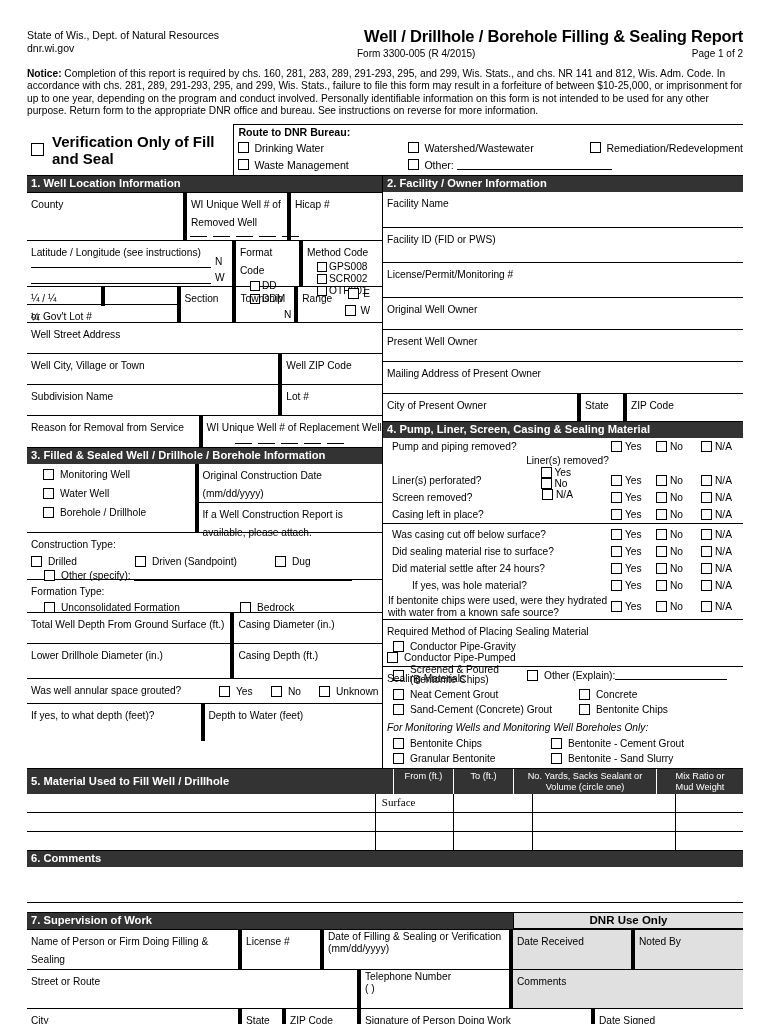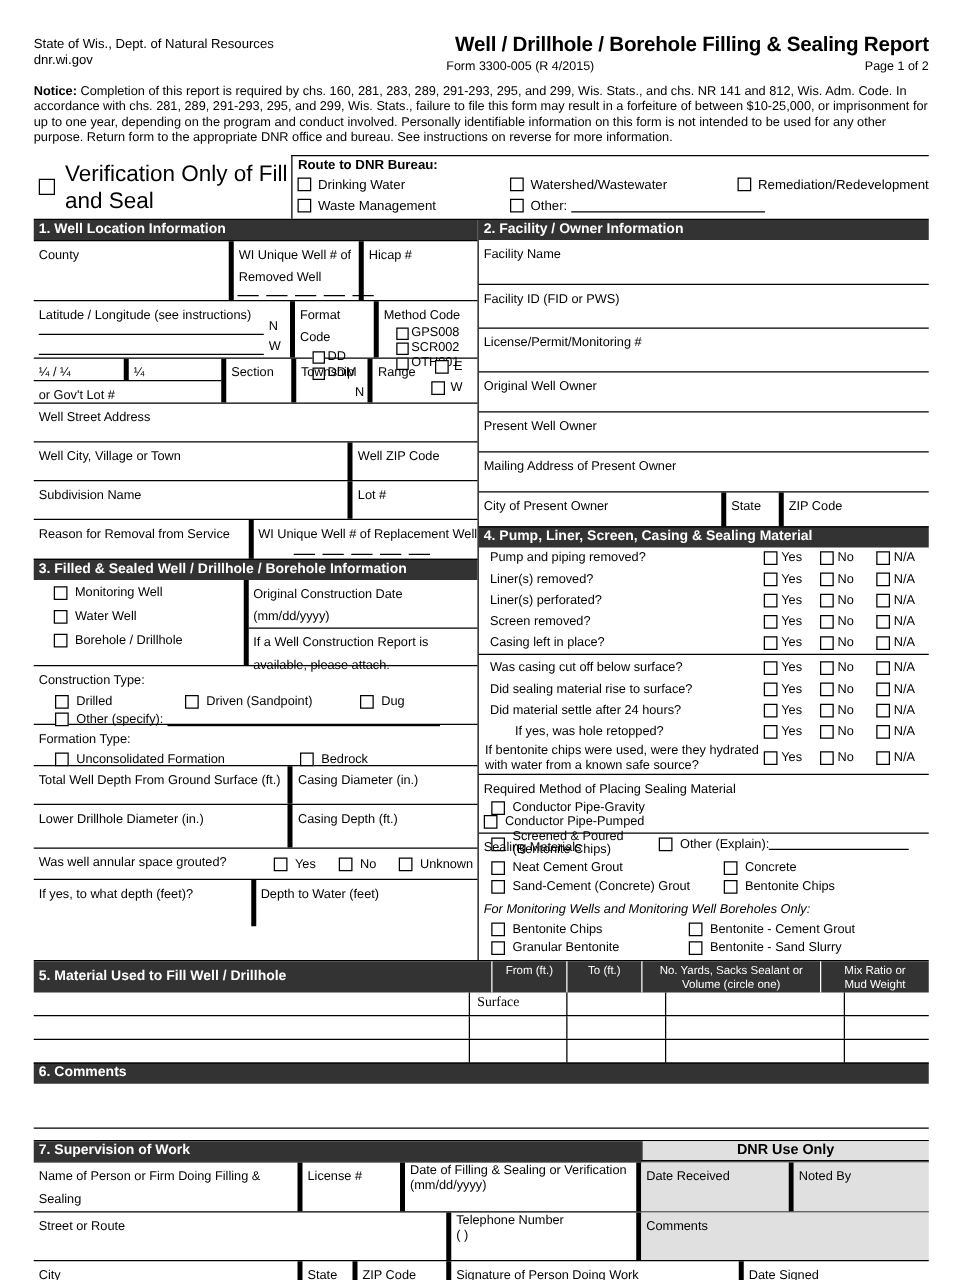--- a/index.html
+++ b/index.html
@@ -21,21 +21,21 @@
   .form-title { font-size:16.5px; font-weight:bold; letter-spacing:-0.2px; line-height:19px; white-space:nowrap;}
   .form-sub { display:flex; justify-content:space-between; font-size:10px; margin-top:2px; }
 
   .notice { font-size:10.2px; line-height:12.3px; margin-top:9px; text-align:left; }
   .notice b { font-weight:bold; }
 
   
   .vrow { display:flex; margin-top:7px; align-items:stretch; }
   .vleft { width:247px; display:flex; align-items:center; padding-left:4px; }
   .vleft .cb { margin-right:8px; }
-  .vleft-label { font-size:18px; font-weight:normal; }
+  .vleft-label { font-size:15px; font-weight:bold; }
   .route { flex:1; border-left:1.6px solid #000; border-top:1.6px solid #000;
            padding:1px 0 2px 4px; }
   .route-title { font-size:10.6px; font-weight:bold; line-height:13px; }
   .route-line { display:flex; align-items:center; height:17px; }
   .route-opt { display:flex; align-items:center; font-size:10.6px; }
   .route-opt .cb { margin-right:5px; }
   .rw1 { width:170px; }
   .rw2 { width:182px; }
   .ul-line { border-bottom:1px solid #000; width:155px; height:10px; margin-left:3px;}
 
@@ -209,21 +209,21 @@
           </div>
           <div class="chk" style="margin:1px 0 0 10px;">
             <span class="cb sm" style="margin-right:2px;"></span>
             <span>OTH001</span>
           </div>
         </div>
       </div>
 
       <div class="brow hline" style="height:36px;">
         <div class="bcellv cell" style="width:154px;">
-          <div class="brow" style="height:17px;">
+          <div class="brow" style="height:17px;flex-direction:column;">
             <div class="bcellv pad" style="width:78px;">
               <span class="lbl">¼ / ¼</span>
             </div>
             <div class="pad" style="width:76px;">
               <span class="lbl">¼</span>
             </div>
           </div>
           <div class="pad hline" style="height:19px;">
             <span class="lbl">or Gov't Lot #</span>
           </div>
@@ -309,21 +309,21 @@
           </div>
           <div class="pad hline" style="height:30px;">
             <span class="lbl">If a Well Construction Report is available, please attach.</span>
           </div>
         </div>
       </div>
 
       <div class="pad hline2" style="height:47px;">
         <span class="lbl">Construction Type:</span>
         <div style="display:flex;margin-top:4px;">
-          <span class="chk" style="width:104px;margin-left:13px;">
+          <span class="chk" style="width:104px;">
             <span class="cb"></span>
             <span>Drilled</span>
           </span>
           <span class="chk" style="width:140px;">
             <span class="cb"></span>
             <span>Driven (Sandpoint)</span>
           </span>
           <span class="chk">
             <span class="cb"></span>
             <span>Dug</span>
@@ -440,21 +440,21 @@
             </span>
             <span class="opt">
               <span class="cb"></span>
               <span>No</span>
             </span>
             <span class="opt na">
               <span class="cb"></span>
               <span>N/A</span>
             </span>
           </div>
-          <div class="qrow" style="height: 17px;">
+          <div class="qrow" style="height: 17px; flex-direction: column;">
             <span class="qtext">Liner(s) removed?</span>
             <span class="opt">
               <span class="cb"></span>
               <span>Yes</span>
             </span>
             <span class="opt">
               <span class="cb"></span>
               <span>No</span>
             </span>
             <span class="opt na">
@@ -553,21 +553,21 @@
               <span>No</span>
             </span>
             <span class="opt na">
               <span class="cb"></span>
               <span>N/A</span>
             </span>
           </div>
         </div>
 
       <div class="qrow" style="height:17px;">
-        <span class="qtext" style="padding-left:29px;">If yes, was hole retopped?</span>
+        <span class="qtext" style="padding-left:29px;">If yes, was hole material?</span>
         <span class="opt">
             <span class="cb"></span>
             <span>Yes</span>
           </span>
         <span class="opt">
             <span class="cb"></span>
             <span>No</span>
           </span>
         <span class="opt na">
             <span class="cb"></span>

